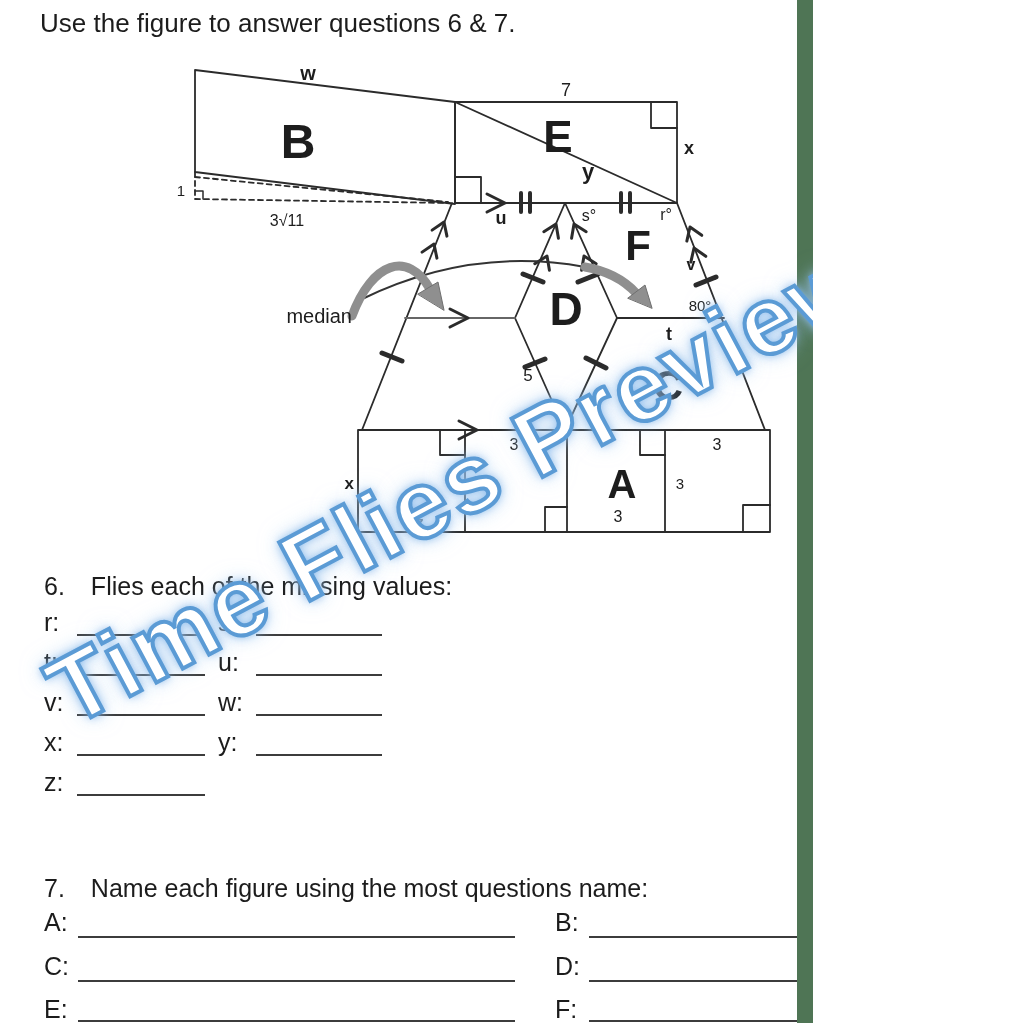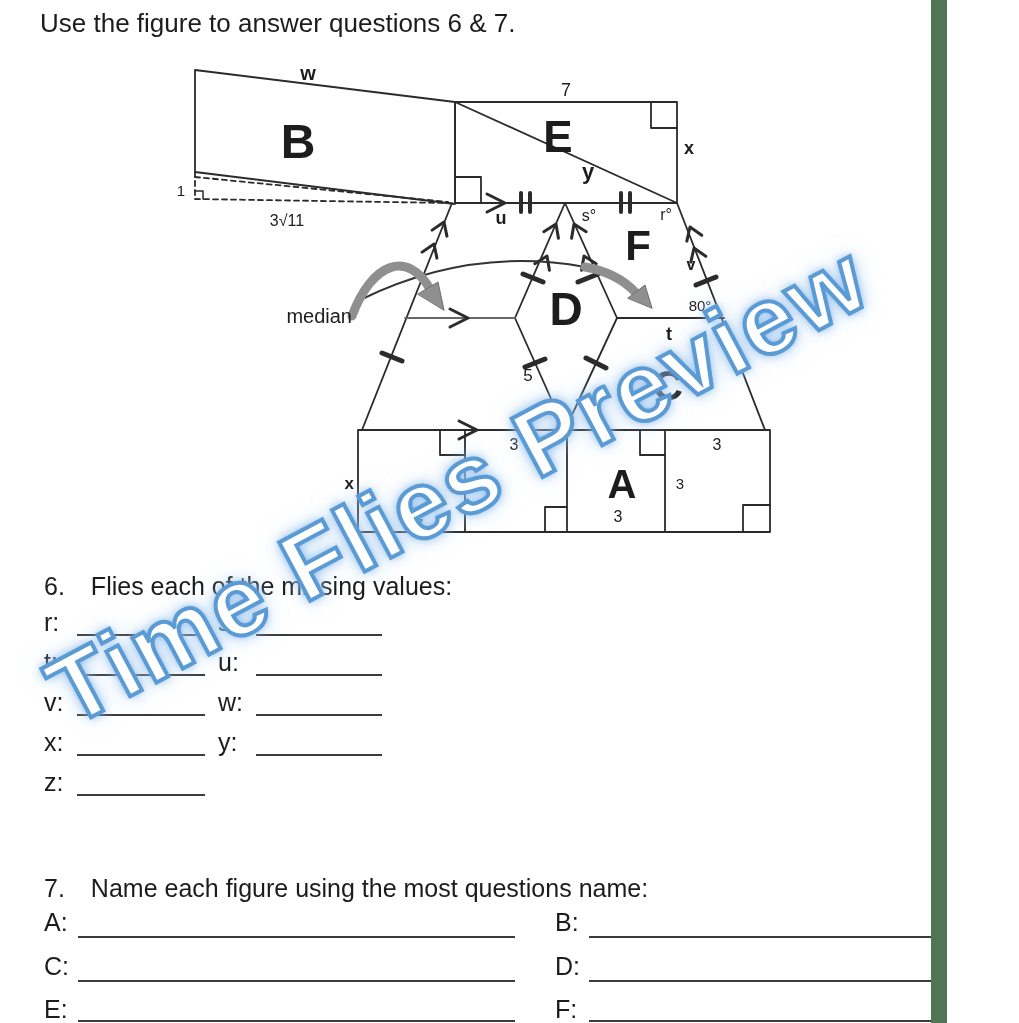--- a/index.html
+++ b/index.html
@@ -1,17 +1,17 @@
 <!DOCTYPE html>
 <html><head>
 <meta charset="utf-8">
 <style>
   * { margin:0; padding:0; box-sizing:border-box; }
   body { background:#fff; }
-  .page { position:relative; width:947px; height:1023px; background:#ffffff;
+  .page { position:relative; width:813px; height:1023px; background:#ffffff;
           font-family:"Liberation Sans", sans-serif; overflow:hidden; color:#1f1f1f; }
   .title { position:absolute; left:40px; top:8px; font-size:26px; color:#1c1c1c; }
   .fig-svg { position:absolute; left:0; top:0; z-index:1; }
   .edge-strip { position:absolute; right:0; top:0; width:16px; height:1023px; background:#4f7555; z-index:5; }
 
   
   .q-head { position:absolute; display:flex; gap:26px; font-size:25px; color:#1c1c1c; z-index:2; }
   .q-label { position:absolute; font-size:25px; color:#1c1c1c; z-index:2; }
   .blank { position:absolute; height:0; border-bottom:2px solid #3c3c3c; z-index:2; }
 

